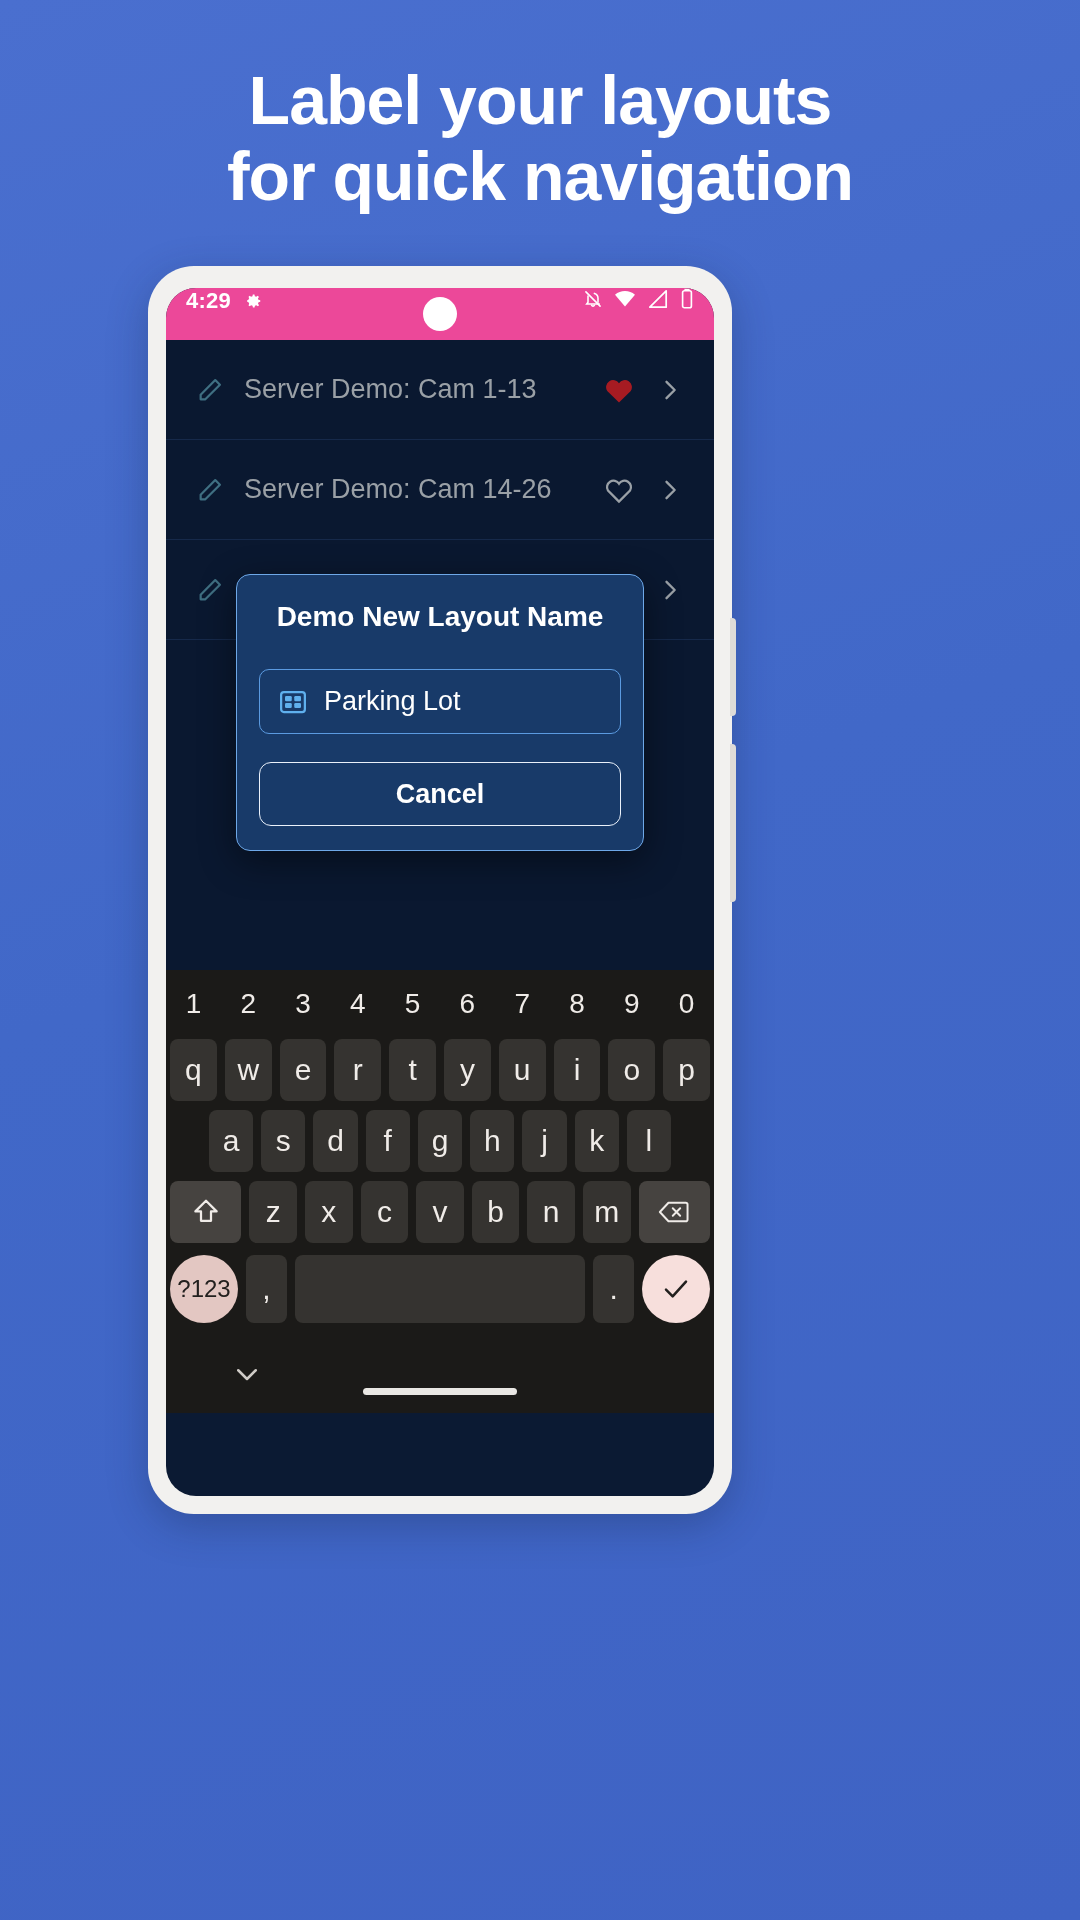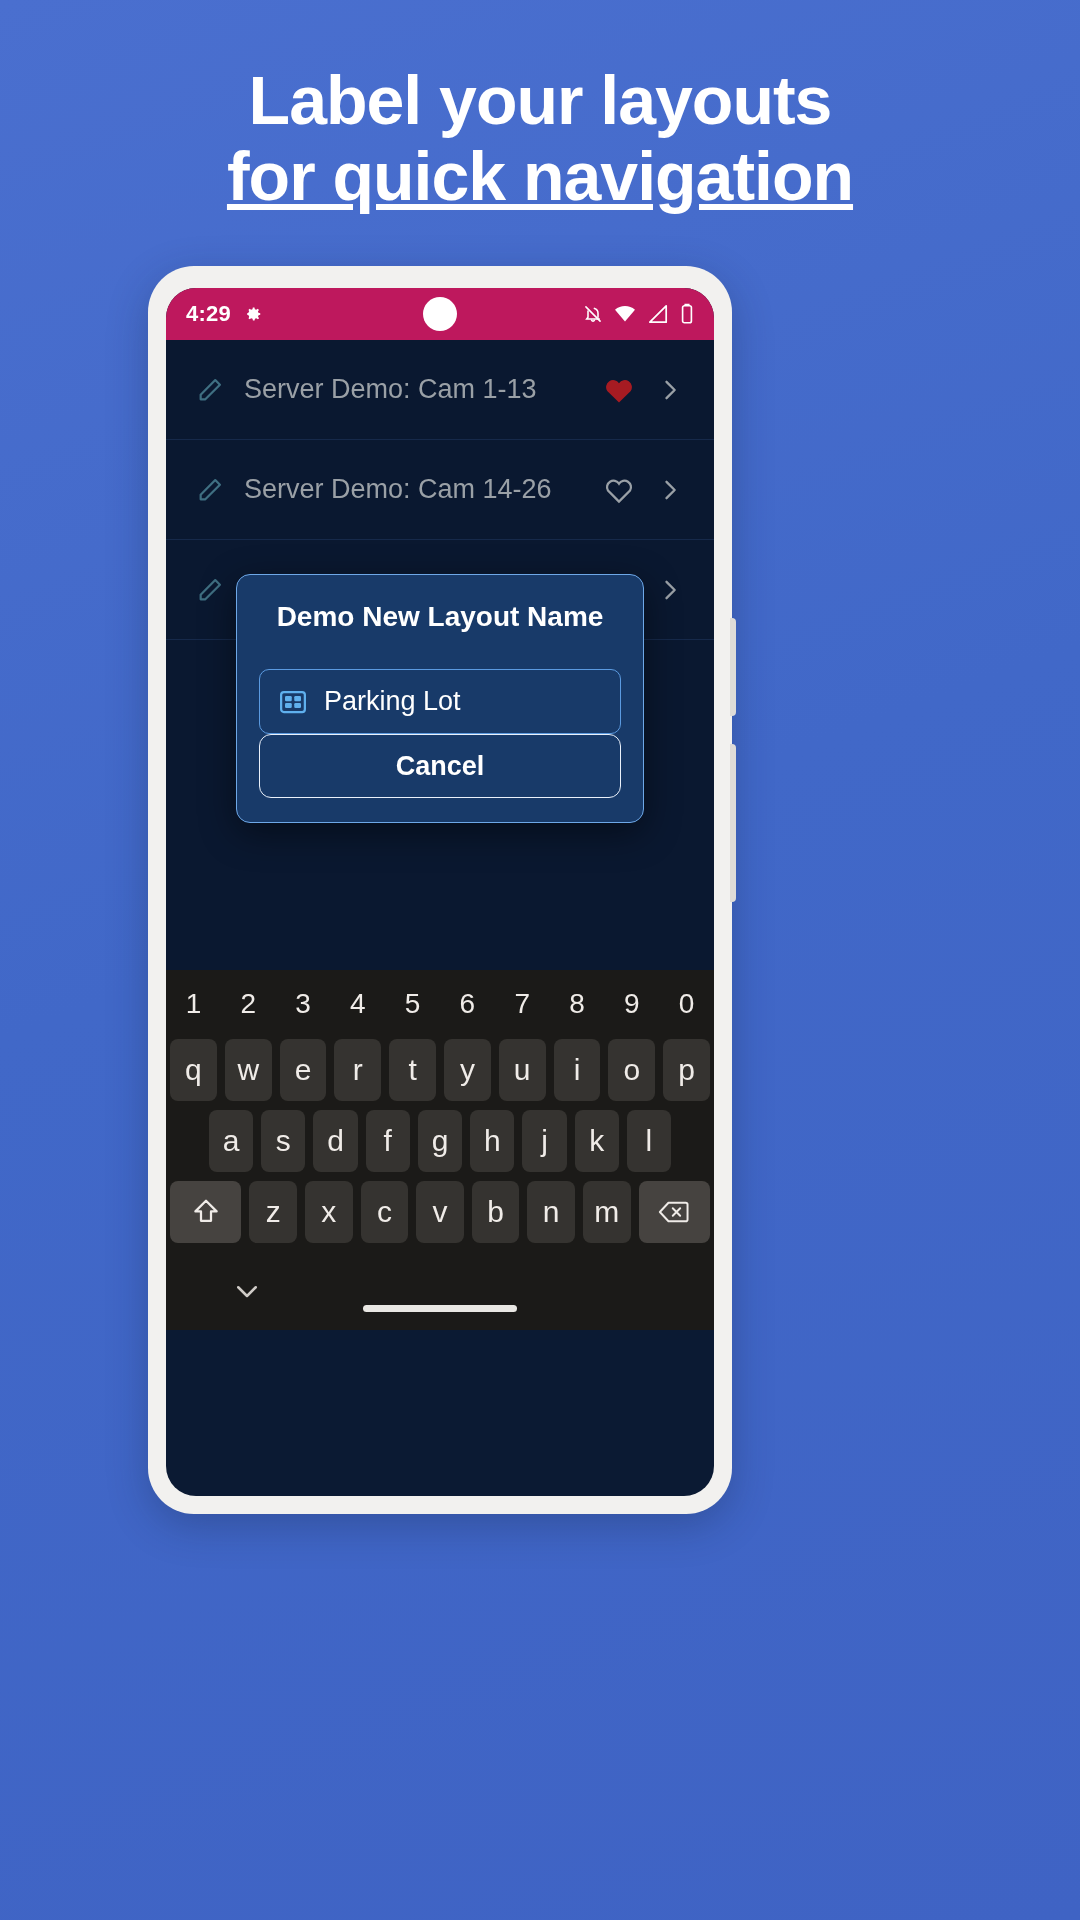--- a/index.html
+++ b/index.html
@@ -15,21 +15,21 @@
   .headline {
     position: absolute;
     top: 62px; left: 0; width: 1080px;
     text-align: center;
     color: #ffffff;
     font-size: 68px;
     font-weight: bold;
     line-height: 1.12;
     letter-spacing: -1px;
   }
-  .headline .l2 { display: block; text-decoration: underline; }
+  .headline .l2 { display: block; }
 
   
   .phone {
     position: absolute;
     left: 148px; top: 266px;
     width: 584px; height: 1248px;
     background: #f2f1ef;
     border-radius: 46px;
     box-shadow: 0 12px 40px rgba(20,35,70,.30);
   }
@@ -49,22 +49,22 @@
     background: #dedcd8;
     border-radius: 0 4px 4px 0;
   }
   .btn-vol { top: 352px; height: 98px; }
   .btn-pow { top: 478px; height: 158px; }
 
   
   .statusbar {
     position: relative;
     height: 52px;
-    background: #be185d;
-    display: flex; align-items: center;
+    background: #ec4899;
+    display: flex; align-items: flex-start;
     padding: 0 20px;
     color: #ffffff;
   }
   .sb-left { display: flex; align-items: center; gap: 10px; }
   .sb-time { font-size: 22px; font-weight: bold; letter-spacing: .2px; }
   .sb-right { margin-left: auto; display: flex; align-items: center; gap: 11px; }
   .punch {
     position: absolute;
     left: 50%; top: 50%;
     transform: translate(-50%, -50%);
@@ -133,20 +133,21 @@
     color: #ffffff;
     font-size: 28px;
     font-weight: bold;
     margin-bottom: 36px;
   }
   .dlg-input {
     display: flex; align-items: center; gap: 16px;
     border: 1.5px solid #5b9ae0;
     border-radius: 10px;
     padding: 16px 18px;
+    margin-bottom: 28px;
     background: transparent;
   }
   .dlg-input-text {
     color: #ffffff;
     font-size: 27px;
   }
   .dlg-actions { display: flex; gap: 22px; }
   .btn {
     flex: 1;
     height: 64px;
@@ -380,20 +381,33 @@
         <div class="key key-wide">
           <span>
             <svg width="32" height="26" viewBox="0 0 26 20" fill="none" stroke="#f0ece8" stroke-width="1.6" stroke-linecap="round" stroke-linejoin="round">
               <path d="M8.5 2.5h14a1.5 1.5 0 0 1 1.5 1.5v12a1.5 1.5 0 0 1-1.5 1.5h-14L1.5 10l7-7.5z"></path>
               <path d="M12 7l6 6M18 7l-6 6"></path>
             </svg>
           </span>
         </div>
       </div>
 
+      <div class="krow krow-bottom">
+        <div class="key key-round key-sym">?123</div>
+        <div class="key key-narrow">,</div>
+        <div class="key key-space"></div>
+        <div class="key key-narrow">.</div>
+        <div class="key key-round key-enter">
+          <span>
+            <svg width="32" height="32" viewBox="0 0 24 24" fill="none" stroke="#22201e" stroke-width="1.9" stroke-linecap="round" stroke-linejoin="round">
+              <path d="M4.5 12.5 9.5 17.5 19.5 6.5"></path>
+            </svg>
+          </span>
+        </div>
+      </div>
 
       <div class="kb-footer">
         <span>
           <svg width="30" height="30" viewBox="0 0 24 24" fill="none" stroke="#cfcbc6" stroke-width="2" stroke-linecap="round" stroke-linejoin="round">
             <path d="M5 9l7 7 7-7"></path>
           </svg>
         </span>
         <div class="home-pill"></div>
       </div>
     </div>

